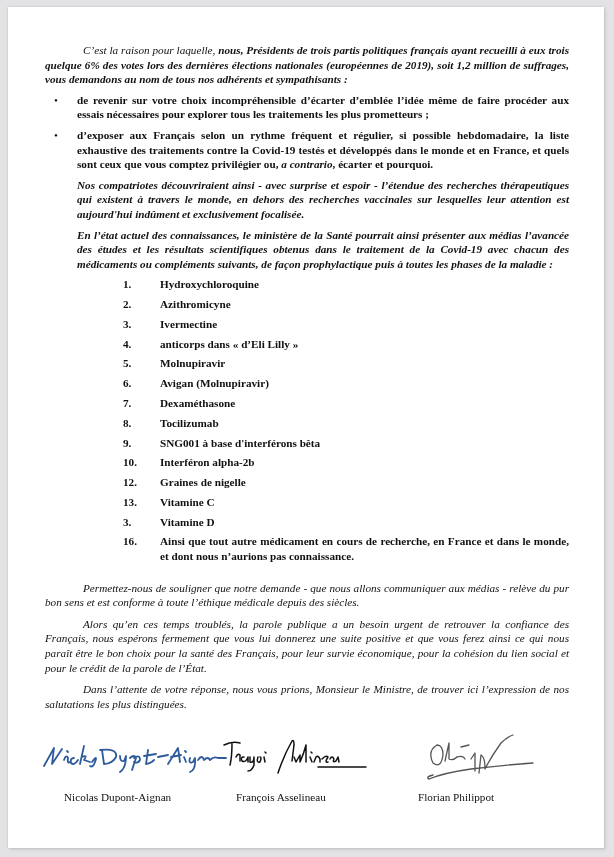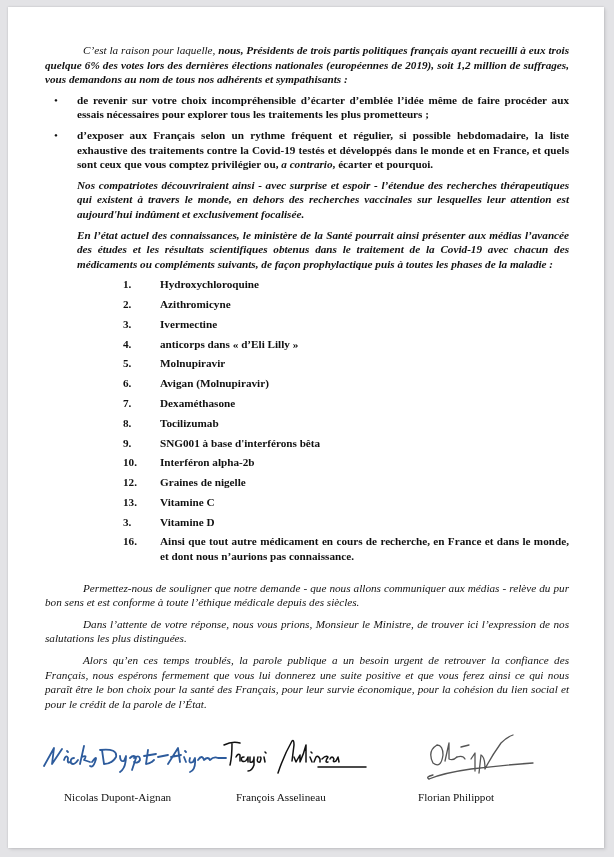--- a/index.html
+++ b/index.html
@@ -111,22 +111,22 @@
         <li><span class="num">9.</span><span>SNG001 à base d'interférons bêta</span></li>
         <li><span class="num">10.</span><span>Interféron alpha-2b</span></li>
         <li><span class="num">12.</span><span>Graines de nigelle</span></li>
         <li><span class="num">13.</span><span>Vitamine C</span></li>
         <li><span class="num">3.</span><span>Vitamine D</span></li>
         <li><span class="num">16.</span><span>Ainsi que tout autre médicament en cours de recherche, en France et dans le monde, et dont nous n’aurions pas connaissance.</span></li>
       </ol>
 
     <div class="closing">
       <p class="indent">Permettez-nous de souligner que notre demande - que nous allons communiquer aux médias - relève du pur bon sens et est conforme à toute l’éthique médicale depuis des siècles.</p>
+      <p class="indent">Alors qu’en ces temps troublés, la parole publique a un besoin urgent de retrouver la confiance des Français, nous espérons fermement que vous lui donnerez une suite positive et que vous ferez ainsi ce qui nous paraît être le bon choix pour la santé des Français, pour leur survie économique, pour la cohésion du lien social et pour le crédit de la parole de l’État.</p>
       <p class="indent">Dans l’attente de votre réponse, nous vous prions, Monsieur le Ministre, de trouver ici l’expression de nos salutations les plus distinguées.</p>
-      <p class="indent">Alors qu’en ces temps troublés, la parole publique a un besoin urgent de retrouver la confiance des Français, nous espérons fermement que vous lui donnerez une suite positive et que vous ferez ainsi ce qui nous paraît être le bon choix pour la santé des Français, pour leur survie économique, pour la cohésion du lien social et pour le crédit de la parole de l’État.</p>
     </div>
   </div>
 
   <div class="signatures">
 
     <div class="sig" style="left:32px; top:5px;">
       <svg width="190" height="34" viewBox="0 0 190 34">
         <g fill="none" stroke="#2d5b9c" stroke-width="1.8" stroke-linecap="round" stroke-linejoin="round">
           <path d="M4 26 L14 8 L12 24 L22 9"></path>
           <path d="M24 20 Q26 14 28 18 Q27 24 30 22"></path>

